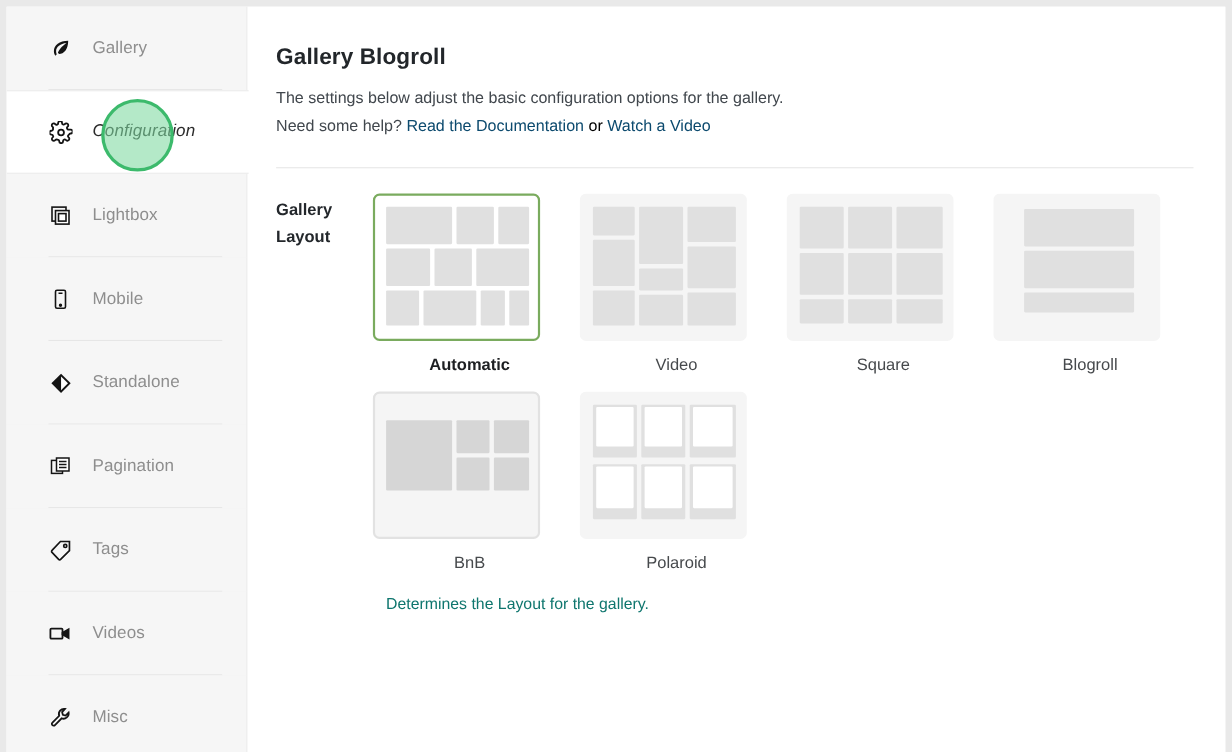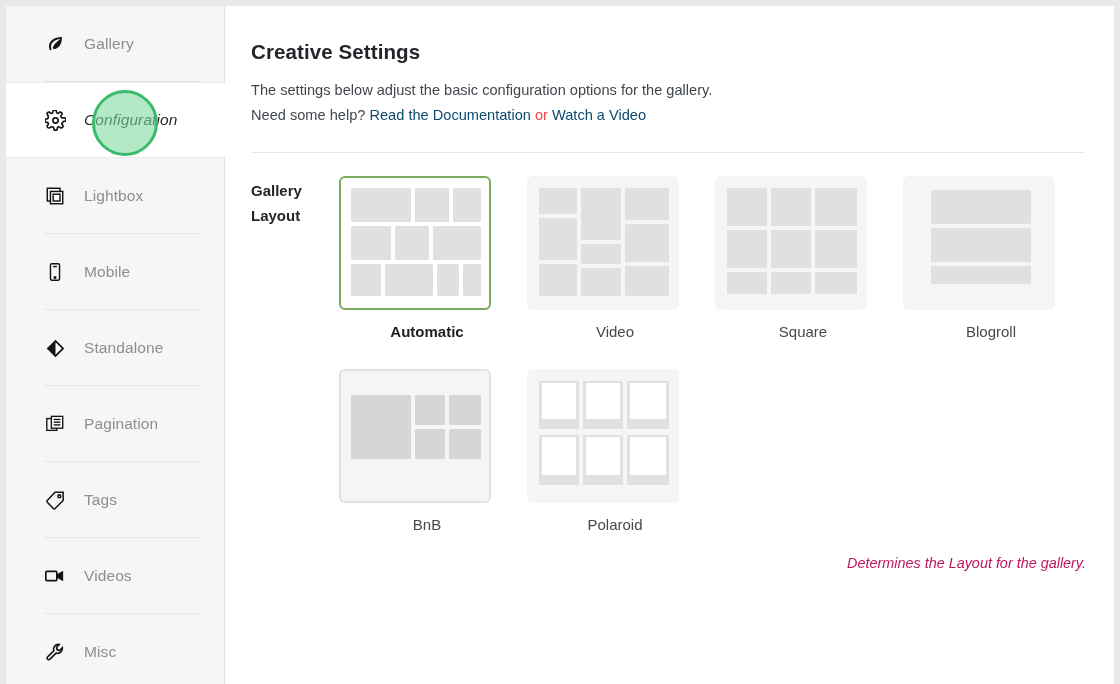--- a/index.html
+++ b/index.html
@@ -107,21 +107,21 @@
 
   .lede {
     font-size: 14.6px;
     color: #41474d;
     line-height: 25px;
   }
   .lede a {
     color: #0c4a6e;
     text-decoration: none;
   }
-  .lede .or { color: #ef4444; margin-top: 16px; }
+  .lede .or { color: #000000; margin-top: 16px; }
 
   .hr {
     margin: 24px 0 0 0;
     height: 1px;
     background: #e7e7e7;
     width: 834px;
   }
 
   
   .field {
@@ -138,21 +138,21 @@
     line-height: 25px;
     padding-top: 2px;
   }
 
   .field-body { flex: 1; }
 
   .layout-grid {
     display: grid;
     grid-template-columns: repeat(4, 188px);
     grid-auto-rows: auto;
-    row-gap: 29px;
+    row-gap: 16px;
   }
 
   .layout-opt {
     width: 176px;
     cursor: pointer;
   }
 
   .thumb {
     width: 152px;
     height: 134px;
@@ -184,24 +184,22 @@
   }
 
   
   .c { position: absolute; background: #e0e0e0; border-radius: 1px; }
   .cw { position: absolute; background: #ffffff; border-radius: 1px; }
   .cd { position: absolute; background: #d6d6d6; border-radius: 1px; }
 
   .note {
     margin-top: 22px;
     font-size: 14.4px;
-    font-style: italic;
-    color: #be185d;
+    color: #0f766e;
     padding-left: 100px;
-    text-align: right;
   }
 
   
   .highlight {
     position: absolute;
     left: 92px;
     top: 90px;
     width: 66px;
     height: 66px;
     border-radius: 50%;
@@ -315,21 +313,21 @@
           <svg width="21" height="21" viewBox="0 0 22 22" fill="none" stroke="#141414" stroke-width="1.7">
               <path d="M14.8 2.6a5 5 0 00-5.6 6.6L2.8 15.6a1.7 1.7 0 102.4 2.4l6.4-6.4a5 5 0 006.6-5.6l-2.9 2.9-2.6-.7-.7-2.6z"></path>
             </svg>
         </span>
         <span class="nav-label">Misc</span>
 
       </div>
     </nav>
 
     <main class="content">
-      <h1 class="page-title">Creative Settings</h1>
+      <h1 class="page-title">Gallery Blogroll</h1>
 
       <div class="lede">
         <div>The settings below adjust the basic configuration options for the gallery.</div>
         <div><span>Need some help? </span><a href="#">Read the Documentation</a><span class="or"> or </span><a href="#">Watch a Video</a></div>
       </div>
 
       <div class="hr"></div>
 
       <div class="field">
         <div class="field-label">

